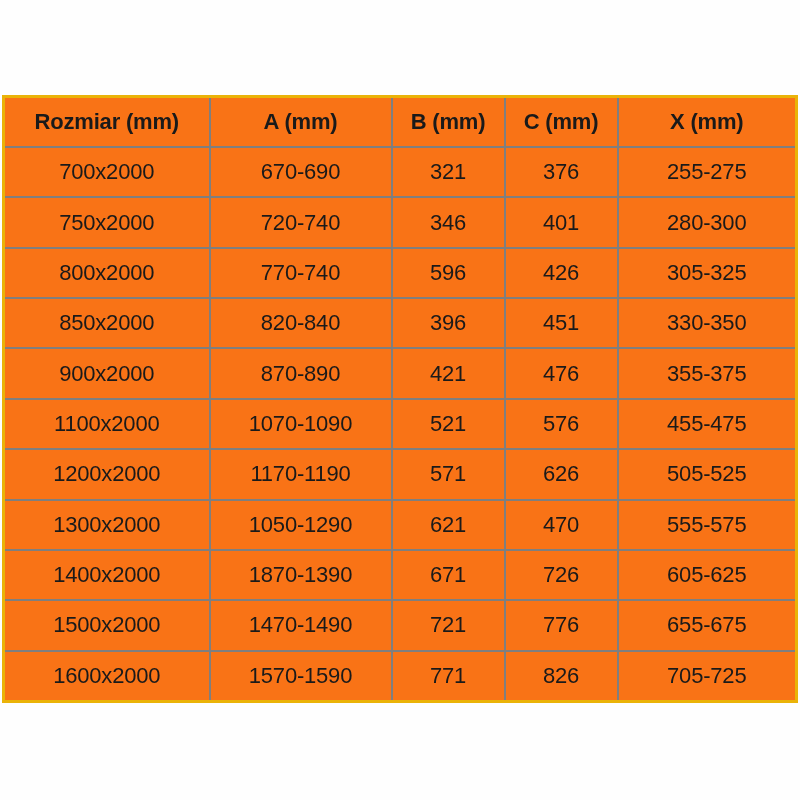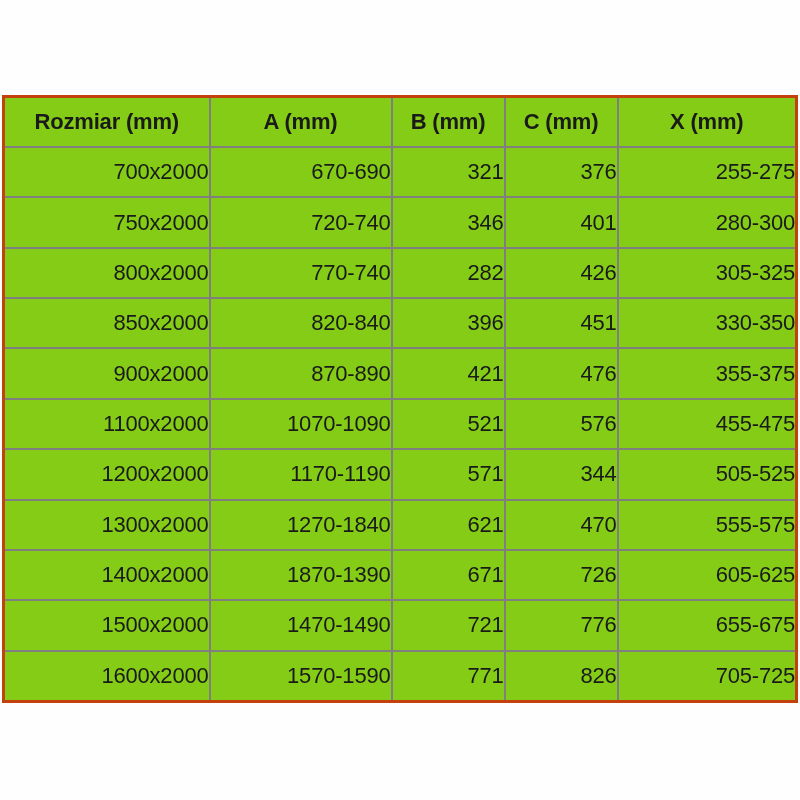--- a/index.html
+++ b/index.html
@@ -18,22 +18,22 @@
     background: #fefefe;
   }
   table.size-table {
     position: absolute;
     left: 2px;
     top: 95px;
     width: 793px;
     height: 608px;
     border-collapse: collapse;
     table-layout: fixed;
-    background: #84cc16;
-    border: 3px solid #c2410c;
+    background: #f97316;
+    border: 3px solid #eab308;
   }
   table.size-table th,
   table.size-table td {
     border: 2px solid #7f7f7f;
     text-align: center;
     vertical-align: middle;
     color: #1a1a1a;
     padding: 0;
     white-space: nowrap;
     overflow: hidden;
@@ -42,21 +42,20 @@
     font-size: 22px;
     font-weight: 700;
     height: 48px;
     letter-spacing: -0.2px;
   }
   table.size-table td {
     font-size: 22px;
     font-weight: 400;
     height: 46px;
     letter-spacing: -0.2px;
-    text-align: right;
   }
 </style>
 </head>
 <body>
 
 <div class="page">
   <table class="size-table">
     <colgroup>
       <col style="width:206px">
       <col style="width:182px">
@@ -84,21 +83,21 @@
         <tr>
           <td>750x2000</td>
           <td>720-740</td>
           <td>346</td>
           <td>401</td>
           <td>280-300</td>
         </tr>
         <tr>
           <td>800x2000</td>
           <td>770-740</td>
-          <td>282</td>
+          <td>596</td>
           <td>426</td>
           <td>305-325</td>
         </tr>
         <tr>
           <td>850x2000</td>
           <td>820-840</td>
           <td>396</td>
           <td>451</td>
           <td>330-350</td>
         </tr>
@@ -113,26 +112,26 @@
           <td>1100x2000</td>
           <td>1070-1090</td>
           <td>521</td>
           <td>576</td>
           <td>455-475</td>
         </tr>
         <tr>
           <td>1200x2000</td>
           <td>1170-1190</td>
           <td>571</td>
-          <td>344</td>
+          <td>626</td>
           <td>505-525</td>
         </tr>
         <tr>
           <td>1300x2000</td>
-          <td>1270-1840</td>
+          <td>1050-1290</td>
           <td>621</td>
           <td>470</td>
           <td>555-575</td>
         </tr>
         <tr>
           <td>1400x2000</td>
           <td>1870-1390</td>
           <td>671</td>
           <td>726</td>
           <td>605-625</td>

